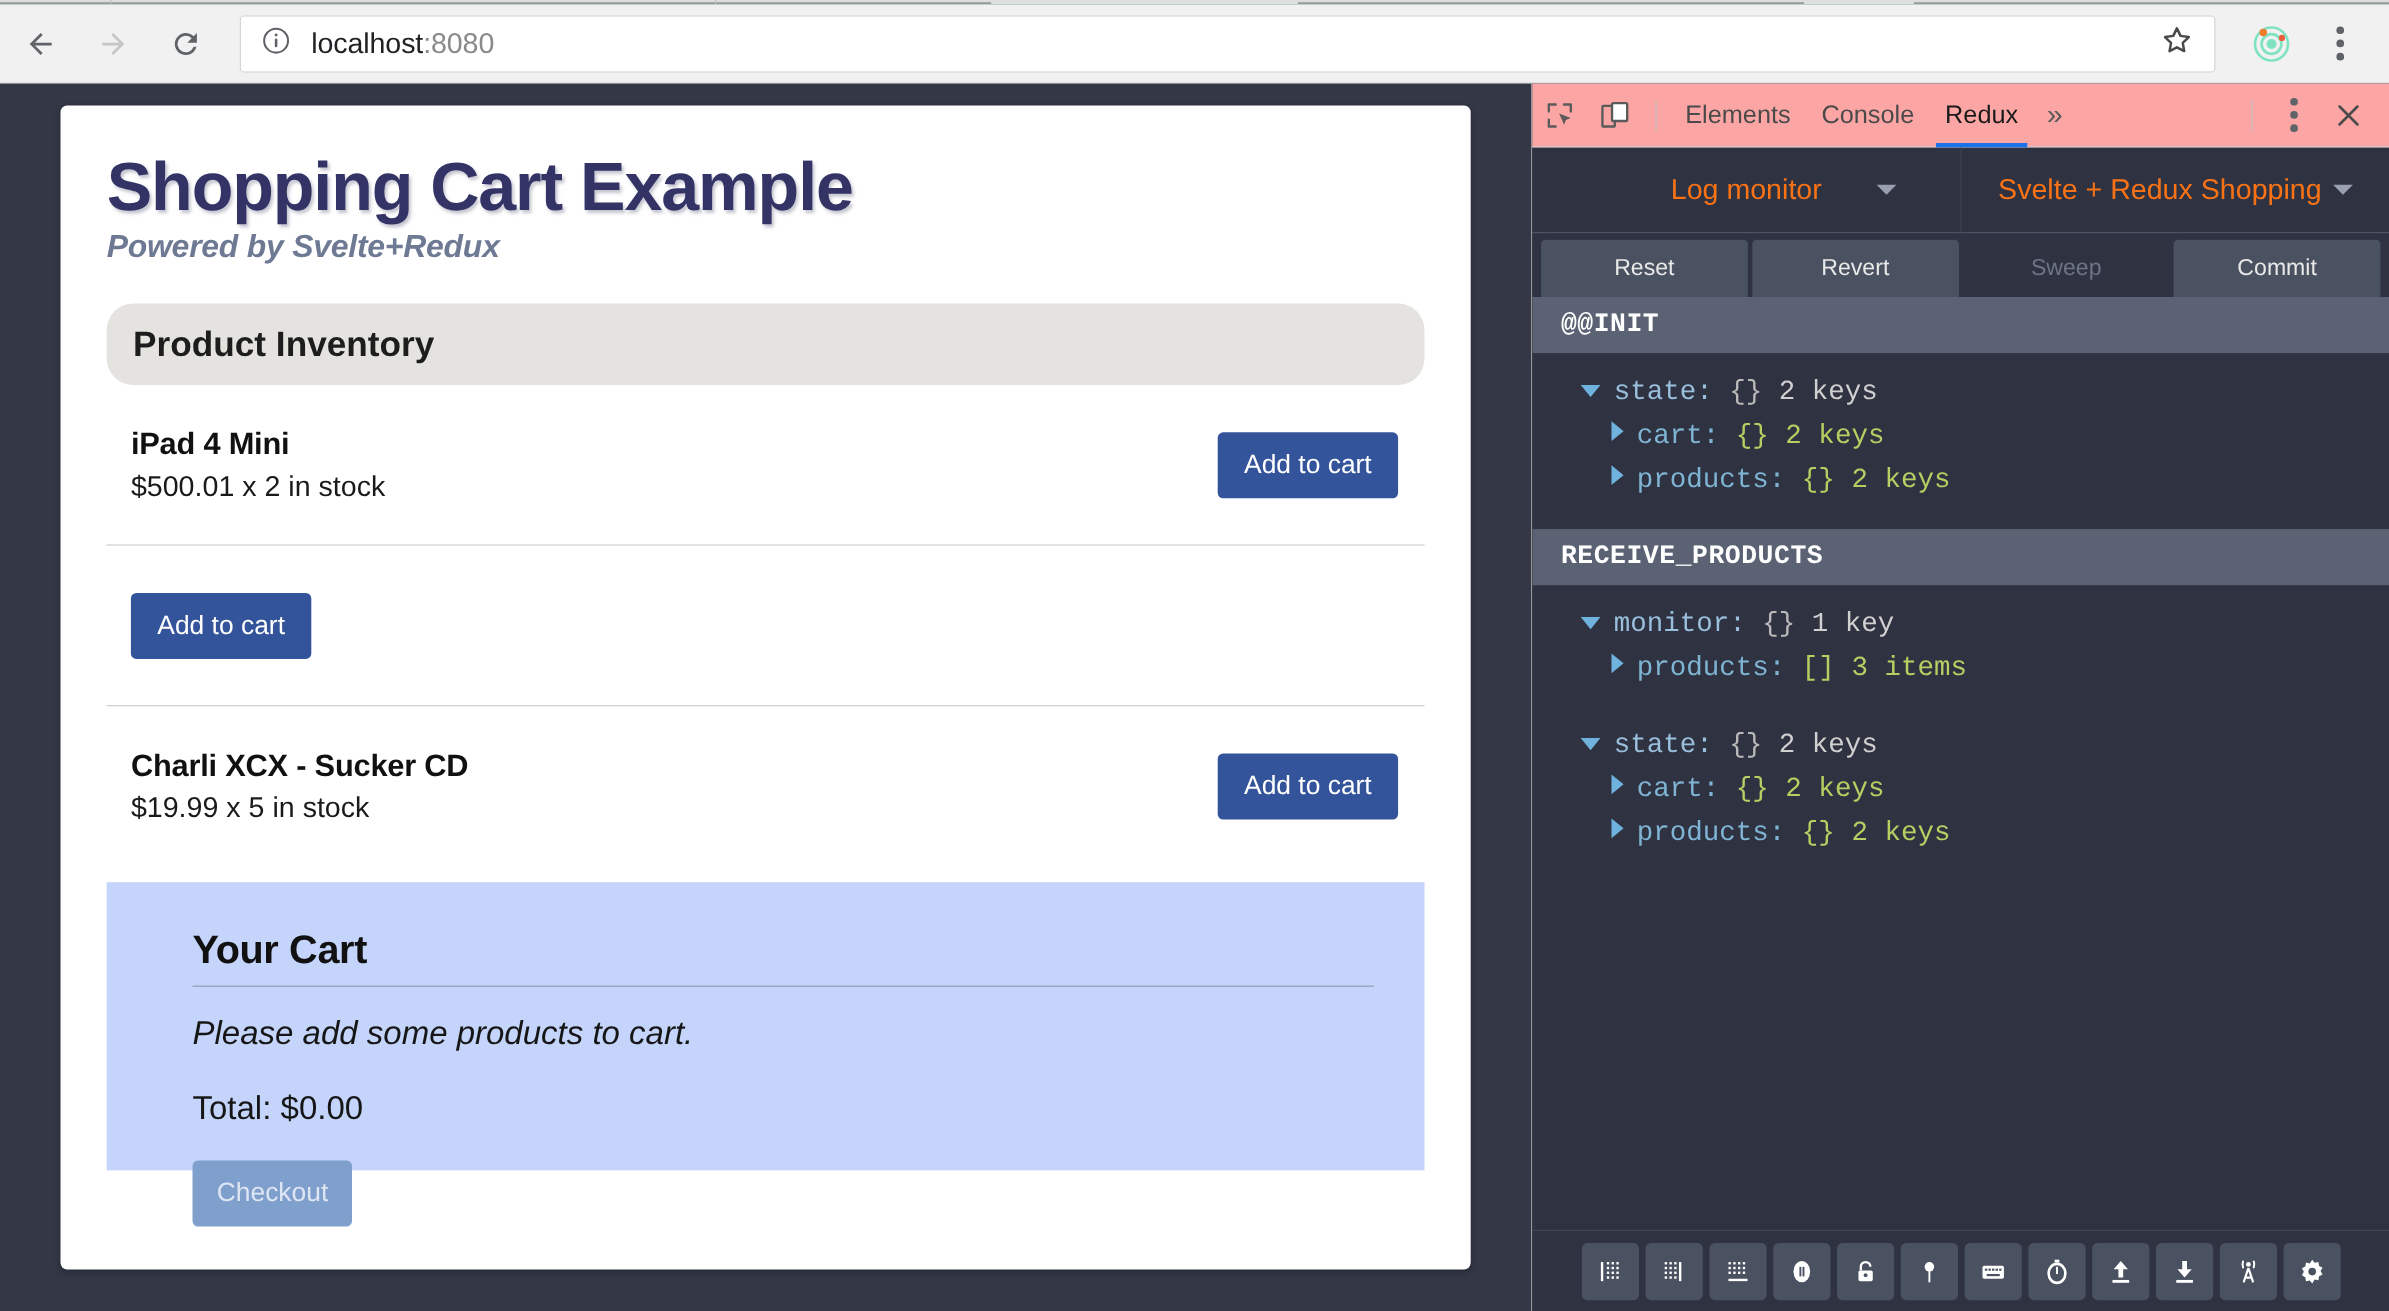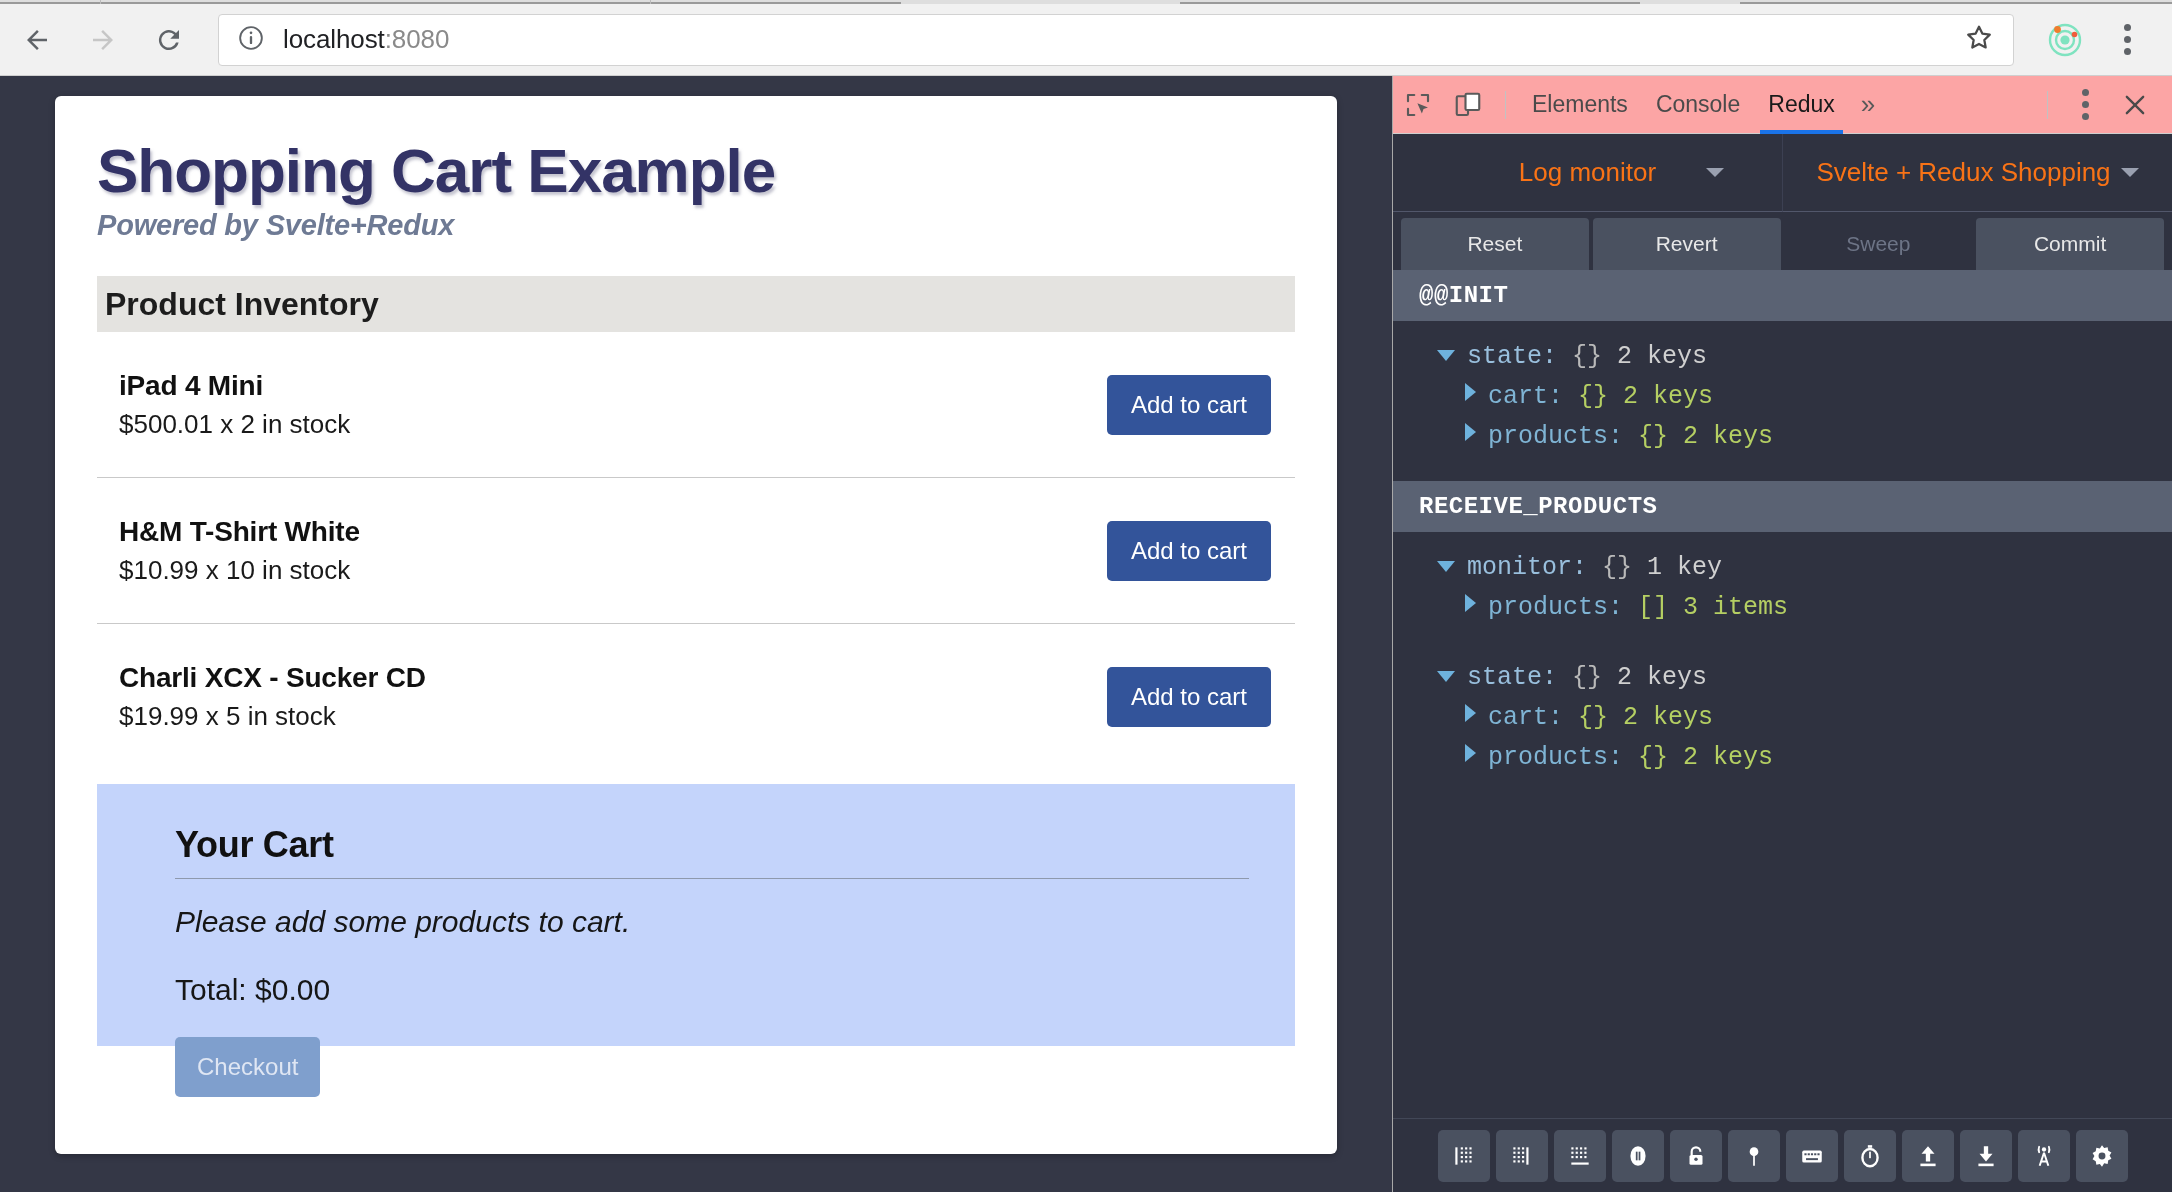--- a/index.html
+++ b/index.html
@@ -74,22 +74,23 @@
     font-size: 62px; font-weight: bold; color: #333366;
     letter-spacing: -1px; line-height: 1.05;
     text-shadow: 2px 3px 3px rgba(150,150,170,.55);
   }
   #app-subtitle {
     font-size: 29px; font-style: italic; font-weight: bold;
     color: #6e7a94; margin-top: 6px; letter-spacing: -0.2px;
   }
   #inventory-header {
     margin-top: 34px; background: #e4e3e0;
-    height: 56px; display: flex; align-items: center;
-    padding-left: 8px;
+    height: 74px; display: flex; align-items: center;
+    padding-left: 24px;
+    border-radius: 24px;
   }
   #inventory-header span { font-size: 32px; font-weight: bold; color: #1d1d1d; }
 
   .product-row {
     display: flex; align-items: center; justify-content: space-between;
     height: 146px; padding: 0 24px 0 22px;
     border-bottom: 1px solid #c9c9c9;
   }
   .product-row:last-of-type { border-bottom: none; }
   .product-name { font-size: 28px; font-weight: bold; color: #111; letter-spacing: -0.2px; }
@@ -279,24 +280,20 @@
 
     <div id="product-list">
       <div class="product-row">
         <div>
           <div class="product-name">iPad 4 Mini</div>
           <div class="product-meta">$500.01 x 2 in stock</div>
         </div>
         <button class="add-btn">Add to cart</button>
       </div>
       <div class="product-row">
-        <div>
-          <div class="product-name">H&amp;M T-Shirt White</div>
-          <div class="product-meta">$10.99 x 10 in stock</div>
-        </div>
         <button class="add-btn">Add to cart</button>
       </div>
       <div class="product-row">
         <div>
           <div class="product-name">Charli XCX - Sucker CD</div>
           <div class="product-meta">$19.99 x 5 in stock</div>
         </div>
         <button class="add-btn">Add to cart</button>
       </div>
     </div>

